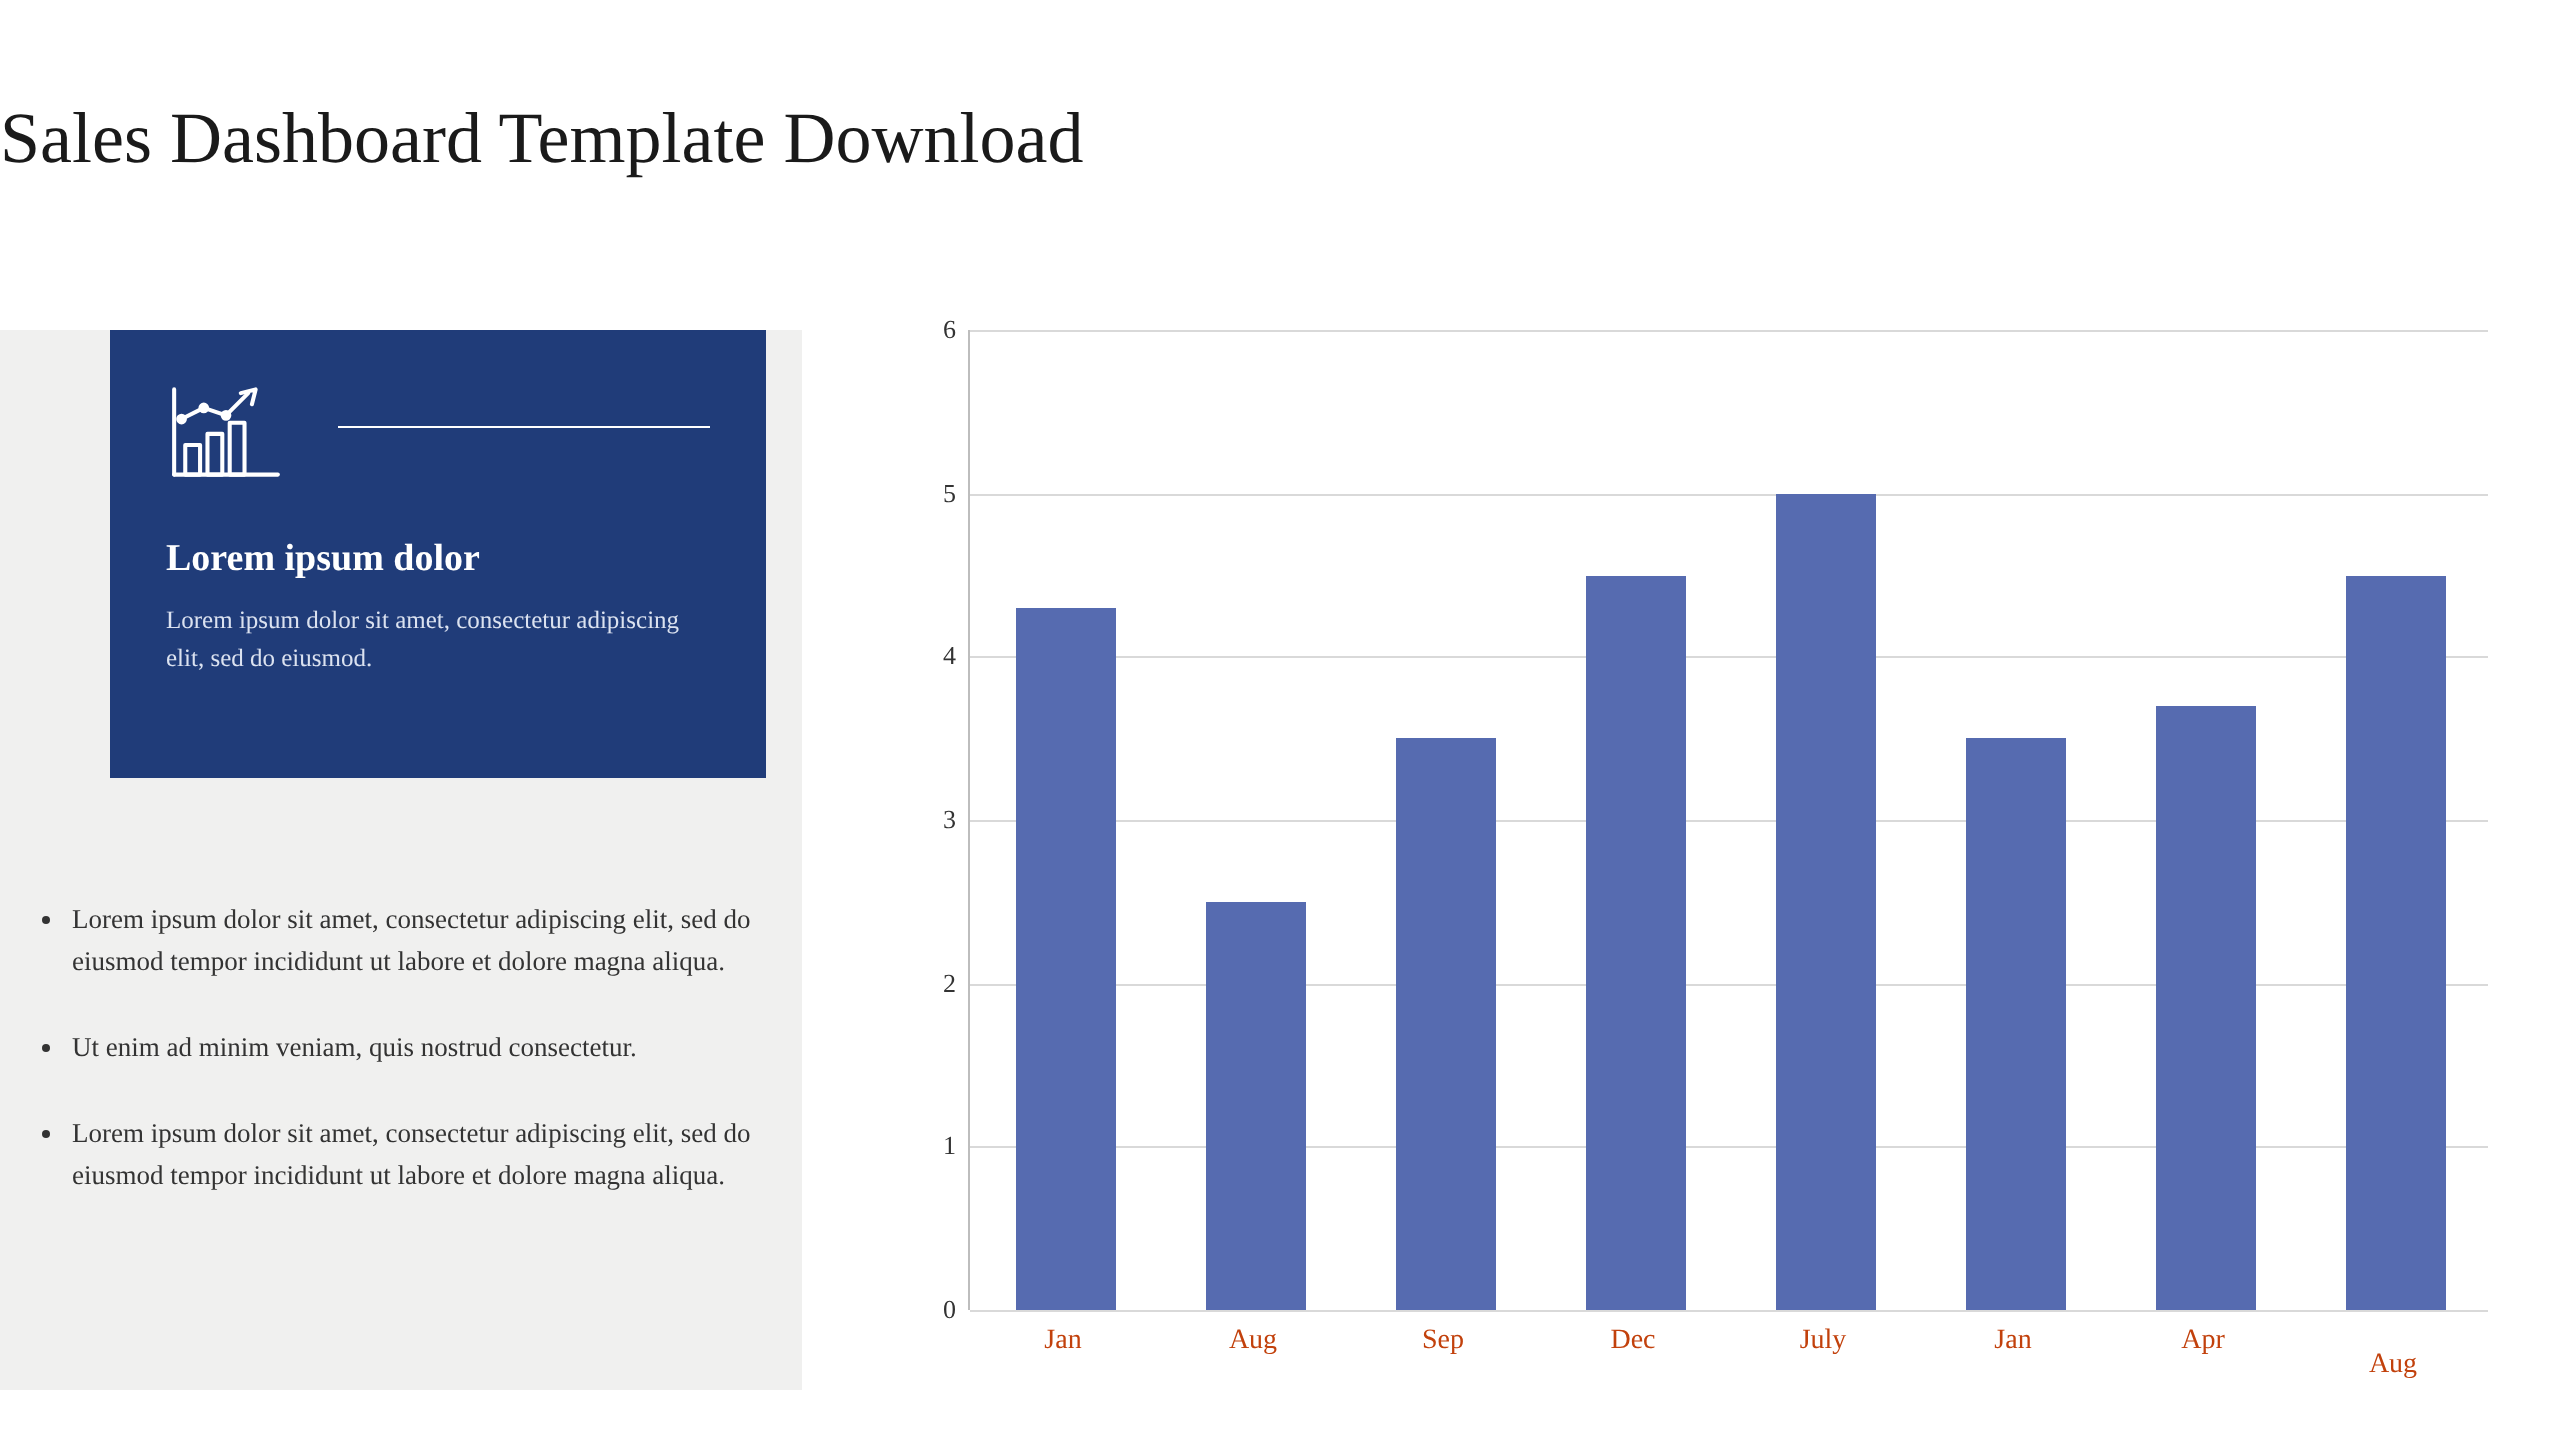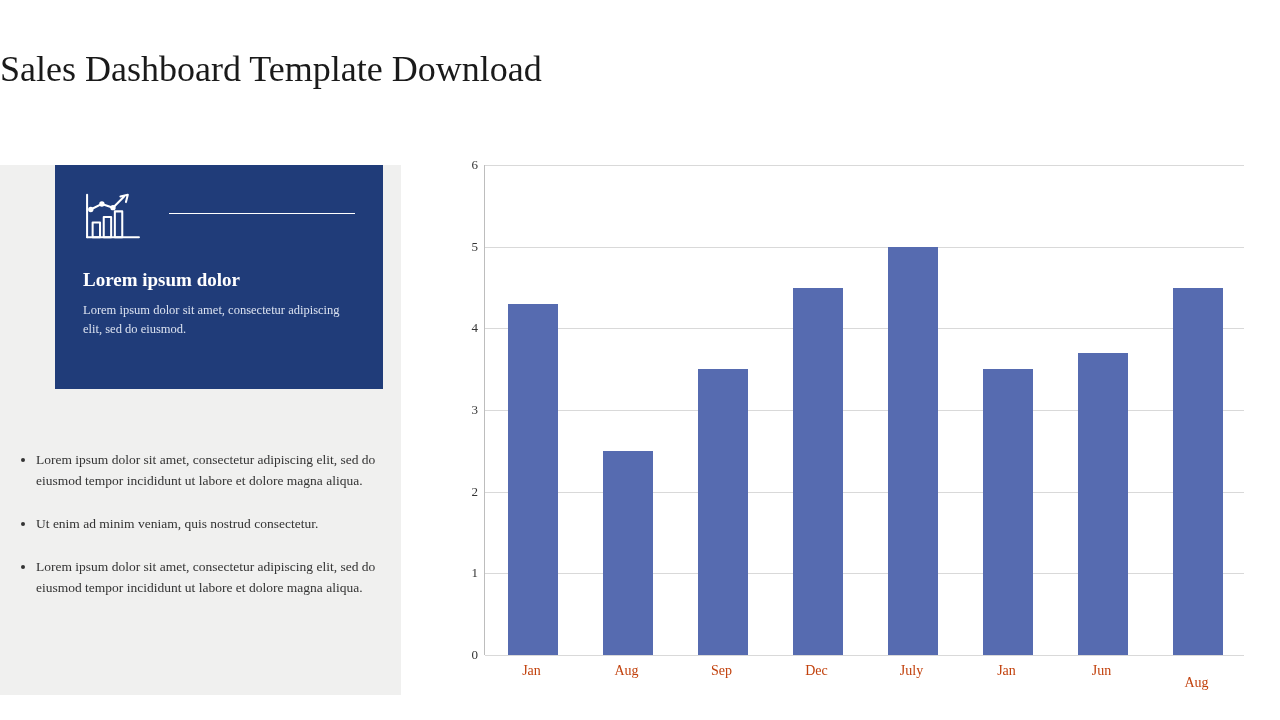--- a/index.html
+++ b/index.html
@@ -129,17 +129,17 @@
         <div class="bar" style="left: 592.5px; height: 302.167px; width: 50px; background: rgb(86, 107, 176);"></div>
         <div class="bar" style="left: 687.5px; height: 367.5px; width: 50px; background: rgb(86, 107, 176);"></div>
       </div>
     <div class="x-labels" id="xlabels">
         <div class="x-label" style="left: 47.5px;">Jan</div>
         <div class="x-label" style="left: 142.5px;">Aug</div>
         <div class="x-label" style="left: 237.5px;">Sep</div>
         <div class="x-label" style="left: 332.5px;">Dec</div>
         <div class="x-label" style="left: 427.5px;">July</div>
         <div class="x-label" style="left: 522.5px;">Jan</div>
-        <div class="x-label" style="left: 617.5px;">Jun</div>
+        <div class="x-label" style="left: 617.5px;">Apr</div>
         <div class="x-label" style="left: 712.5px; margin-top: 12px;">Aug</div>
       </div>
   </div>
 </div>
 
 </body></html>

